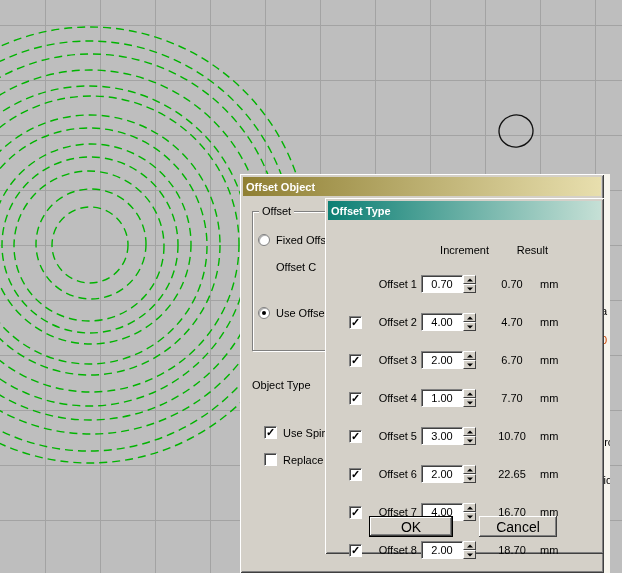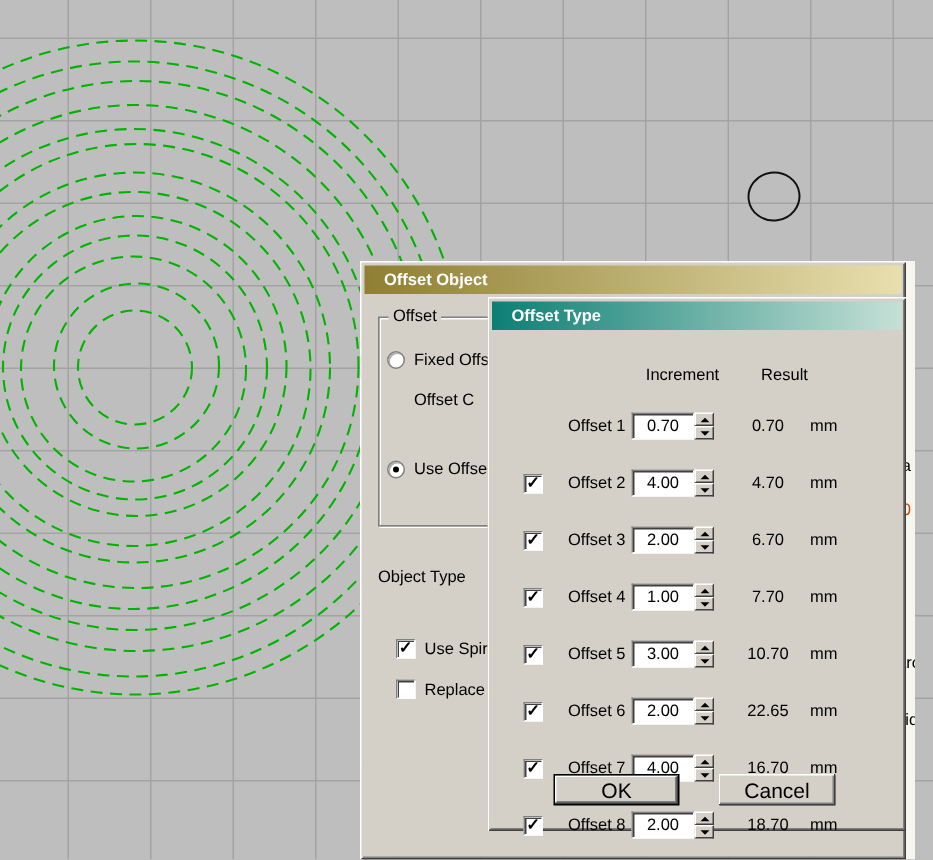--- a/index.html
+++ b/index.html
@@ -15,21 +15,21 @@
   .frag.accent { color:#cc4400; }
 
   
   .win { position:absolute; background:#d4d0c8;
          box-shadow: inset 1px 1px 0 #ffffff, inset -1px -1px 0 #404040,
                      inset 2px 2px 0 #d4d0c8, inset -2px -2px 0 #808080; }
   #dlg-object { left:240px; top:174px; width:364px; height:399px; z-index:2; }
   #dlg-list   { left:325px; top:198px; width:279px; height:356px; z-index:3; }
 
   .titlebar { position:absolute; left:3px; top:3px; width:calc(100% - 6px); height:19px;
-              display:flex; align-items:center; padding-left:13px;
+              display:flex; align-items:center; padding-left:3px;
               color:#fff; font-weight:bold; font-size:11px; }
   .titlebar.gold { background:linear-gradient(to right,#8f7f33,#e8dfae); }
   .titlebar.teal { background:linear-gradient(to right,#0c7f74,#c6e0d6); }
 
   .groupbox { position:absolute; left:12px; top:37px; width:338px; height:140px;
               border:1px solid #808080; box-shadow: inset 1px 1px 0 #ffffff, 1px 1px 0 #ffffff; }
   .grouplabel { position:absolute; top:-7px; left:6px; background:#d4d0c8; padding:0 3px; }
 
   .ctl-row { position:absolute; display:flex; align-items:center; gap:6px; white-space:nowrap; }
 
@@ -39,21 +39,21 @@
 
   .cb { width:13px; height:13px; background:#fff; border:1px solid;
         border-color:#808080 #fff #fff #808080; box-shadow: inset 1px 1px 0 #404040;
         display:flex; align-items:center; justify-content:center; flex:none; }
   .cb i { font-style:normal; font-size:11px; line-height:11px; font-weight:bold; }
   .cb-space { width:13px; height:13px; flex:none; }
 
   .static { position:absolute; white-space:nowrap; }
 
   
-  .hdr { position:absolute; top:46px; text-align:center; }
+  .hdr { position:absolute; top:46px; text-align:right; }
   .hdr-inc { left:96px; width:68px; }
   .hdr-res { left:173px; width:50px; }
 
   .rows { position:absolute; left:0; top:77px; right:0; display:flex; flex-direction:column; row-gap:9.5px;gap:20px; }
   .row { display:flex; align-items:center; height:18px; padding-left:24px; }
   .row .rlabel { width:48px; margin-left:7px; text-align:right; }
   .num { width:42px; height:18px; margin-left:4px; background:#fff; font-family:"Liberation Sans",sans-serif;
          font-size:11px; text-align:center; border:1px solid; border-color:#808080 #fff #fff #808080;
          box-shadow: inset 1px 1px 0 #404040; outline:none; }
   .spin { width:13px; height:18px; display:flex; flex-direction:column; flex:none; }

